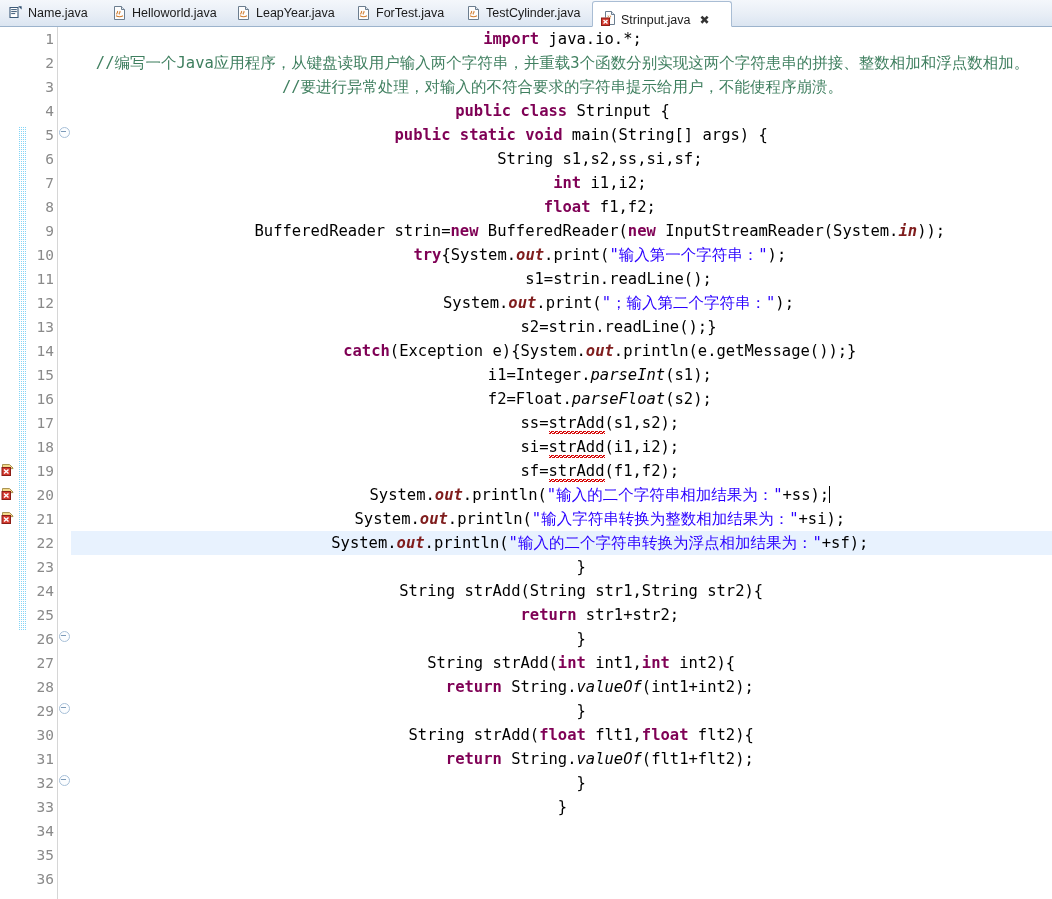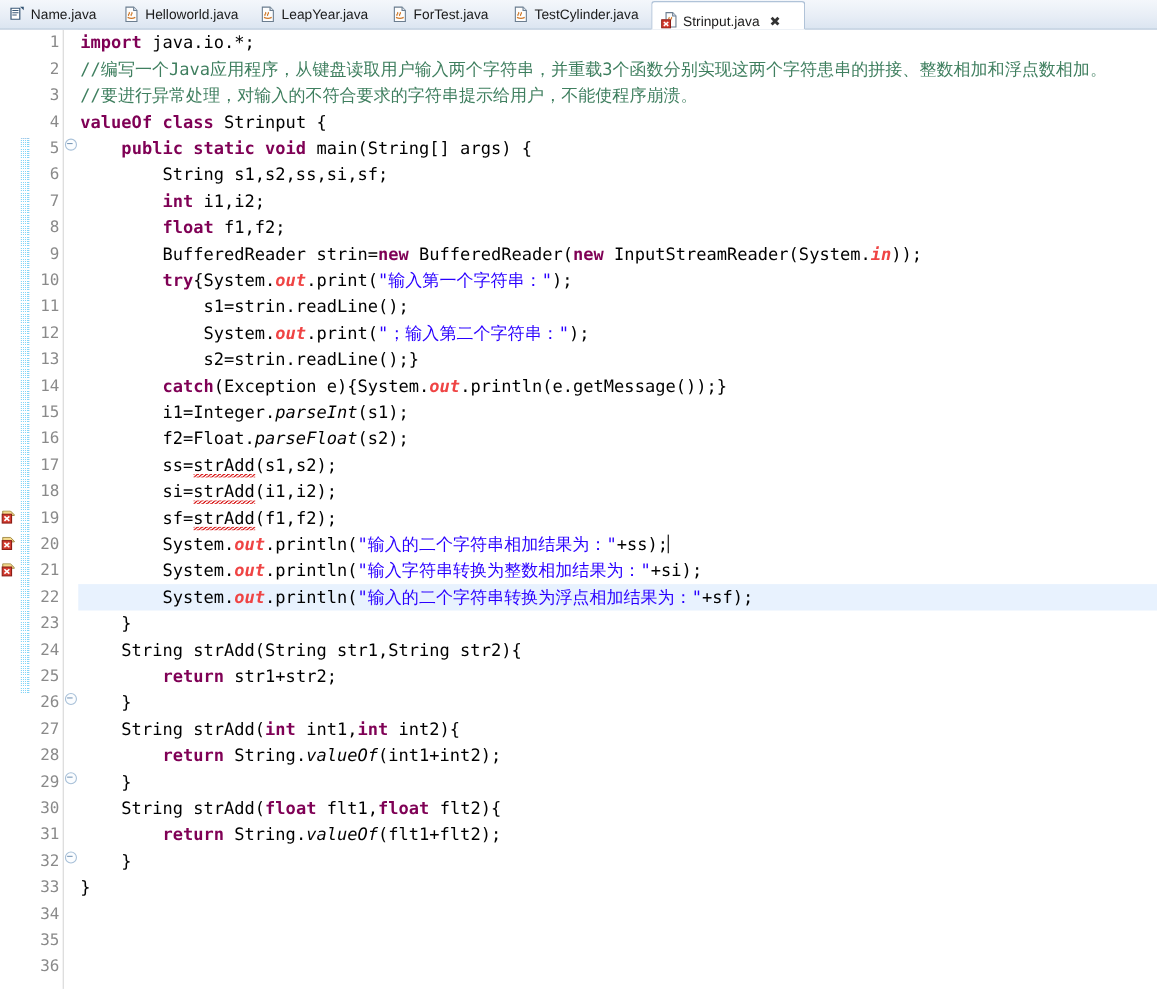--- a/index.html
+++ b/index.html
@@ -105,20 +105,21 @@
     background: #ffffff;
     border-left: 1px solid #d6d6d6;
     position: relative;
     z-index: 4;
   }
   #code-col {
     flex: 1 1 auto;
     position: relative;
     background: transparent;
     overflow: hidden;
+    text-align: center;
   }
 
   .ln {
     height: 24px;
     line-height: 24px;
     font-family: "DejaVu Sans Mono", monospace;
     font-size: 14.5px;
     color: #8a8a8a;
     box-sizing: border-box;
   }
@@ -174,21 +175,21 @@
     position: relative;
     z-index: 2;
     padding-left: 2px;
     box-sizing: border-box;
   }
 
   
   .kw   { color: #7f0055; font-weight: bold; }
   .cmt  { color: #3f7f5f; }
   .str  { color: #2a00ff; }
-  .fld  { color: #ef4444; font-style: italic; font-weight: bold; }
+  .fld  { color: #7f1d1d; font-style: italic; font-weight: bold; }
   .stm  { color: #000000; font-style: italic; }
   .pln  { color: #000000; }
 
   
   .squig {
     position: relative;
     display: inline-block;
   }
   .squig:after {
     content: "";
@@ -428,21 +429,21 @@
       <div class="fold"></div>
       <div class="fold"></div>
       <div class="fold"></div>
       <div class="fold"></div>
     </div>
   <div id="code-col">
     <div id="cur-line-band" style="top: 504px;"></div>
   <div class="code-line"><span class="kw">import</span><span class="pln"> java.io.*;</span></div>
       <div class="code-line"><span class="cmt">//编写一个Java应用程序，从键盘读取用户输入两个字符串，并重载3个函数分别实现这两个字符患串的拼接、整数相加和浮点数相加。</span></div>
       <div class="code-line"><span class="cmt">//要进行异常处理，对输入的不符合要求的字符串提示给用户，不能使程序崩溃。</span></div>
-      <div class="code-line"><span class="kw">valueOf class</span><span class="pln"> Strinput {</span></div>
+      <div class="code-line"><span class="kw">public class</span><span class="pln"> Strinput {</span></div>
       <div class="code-line"><span class="pln">    </span><span class="kw">public static void</span><span class="pln"> main(String[] args) {</span></div>
       <div class="code-line"><span class="pln">        String s1,s2,ss,si,sf;</span></div>
       <div class="code-line"><span class="pln">        </span><span class="kw">int</span><span class="pln"> i1,i2;</span></div>
       <div class="code-line"><span class="pln">        </span><span class="kw">float</span><span class="pln"> f1,f2;</span></div>
       <div class="code-line"><span class="pln">        BufferedReader strin=</span><span class="kw">new</span><span class="pln"> BufferedReader(</span><span class="kw">new</span><span class="pln"> InputStreamReader(System.</span><span class="fld">in</span><span class="pln">));</span></div>
       <div class="code-line"><span class="pln">        </span><span class="kw">try</span><span class="pln">{System.</span><span class="fld">out</span><span class="pln">.print(</span><span class="str">"输入第一个字符串："</span><span class="pln">);</span></div>
       <div class="code-line"><span class="pln">            s1=strin.readLine();</span></div>
       <div class="code-line"><span class="pln">            System.</span><span class="fld">out</span><span class="pln">.print(</span><span class="str">"；输入第二个字符串："</span><span class="pln">);</span></div>
       <div class="code-line"><span class="pln">            s2=strin.readLine();}</span></div>
       <div class="code-line"><span class="pln">        </span><span class="kw">catch</span><span class="pln">(Exception e){System.</span><span class="fld">out</span><span class="pln">.println(e.getMessage());}</span></div>

